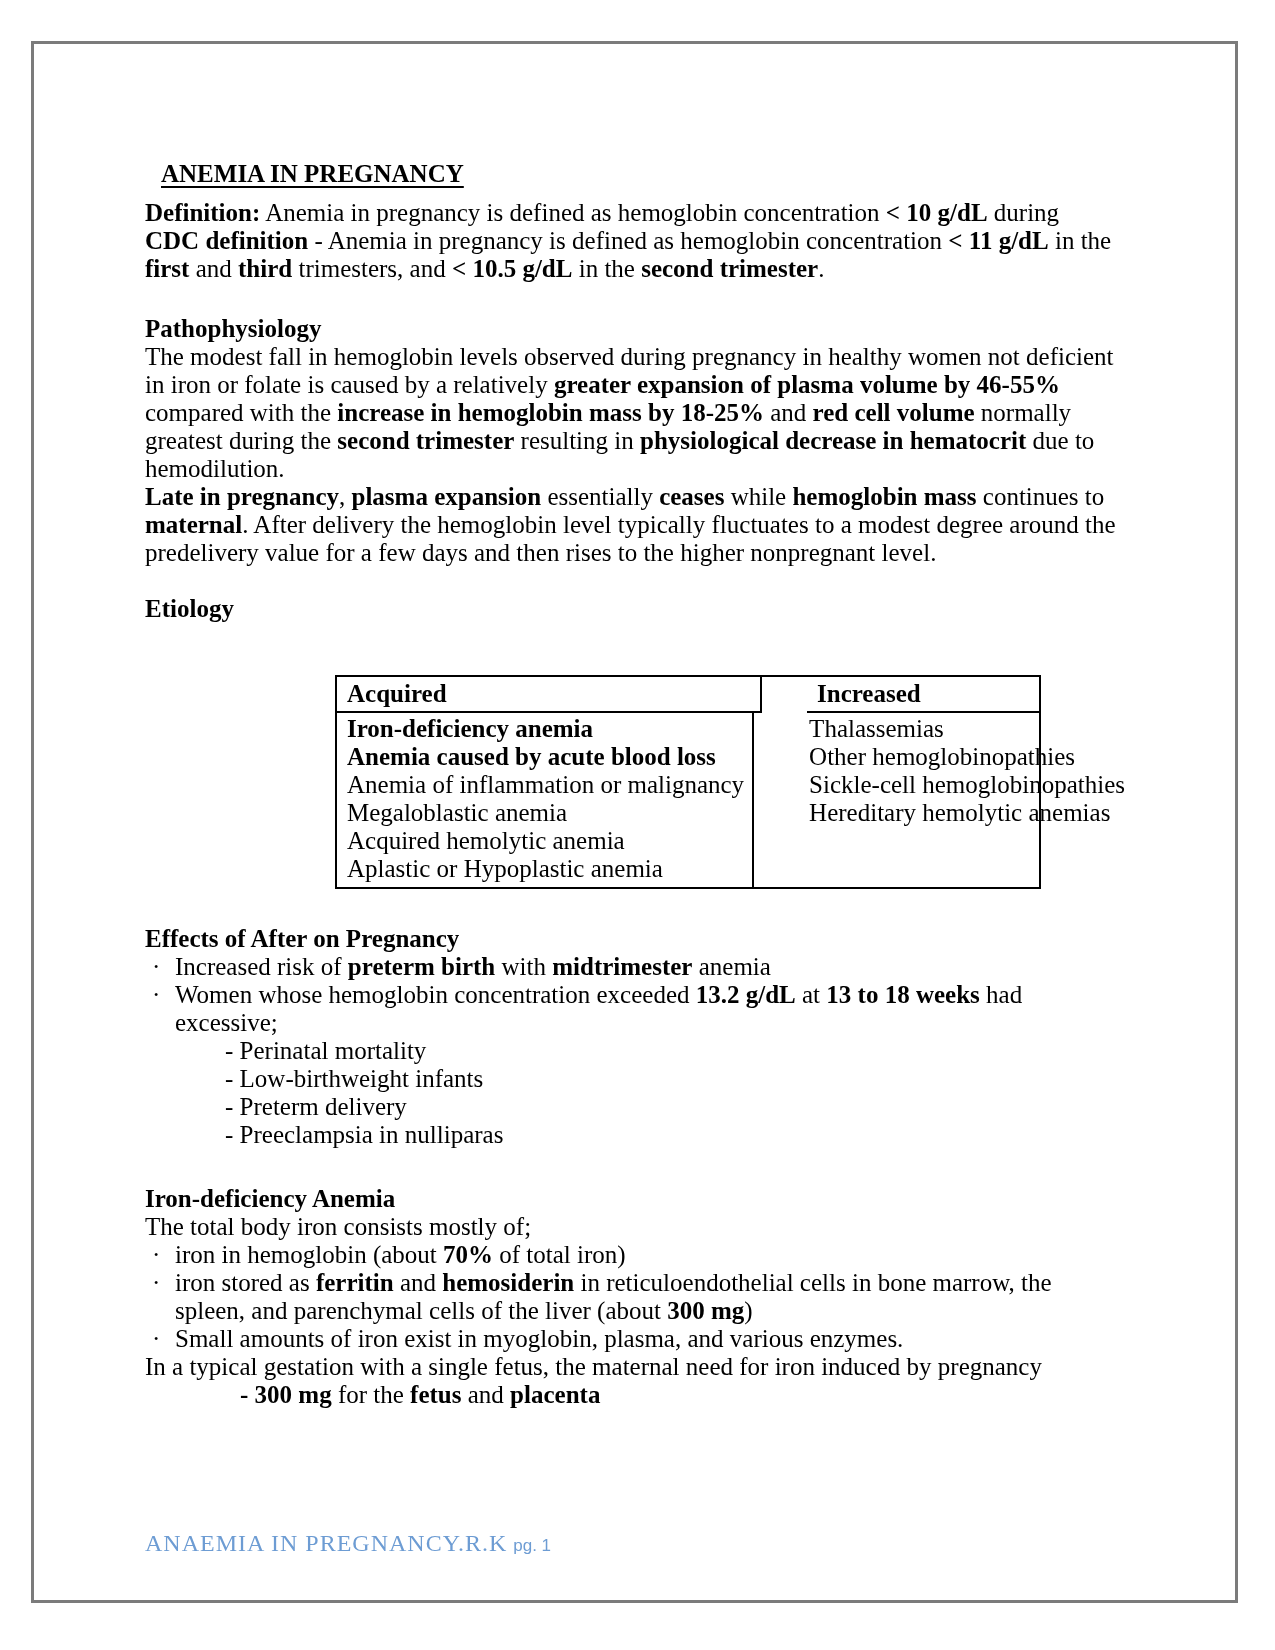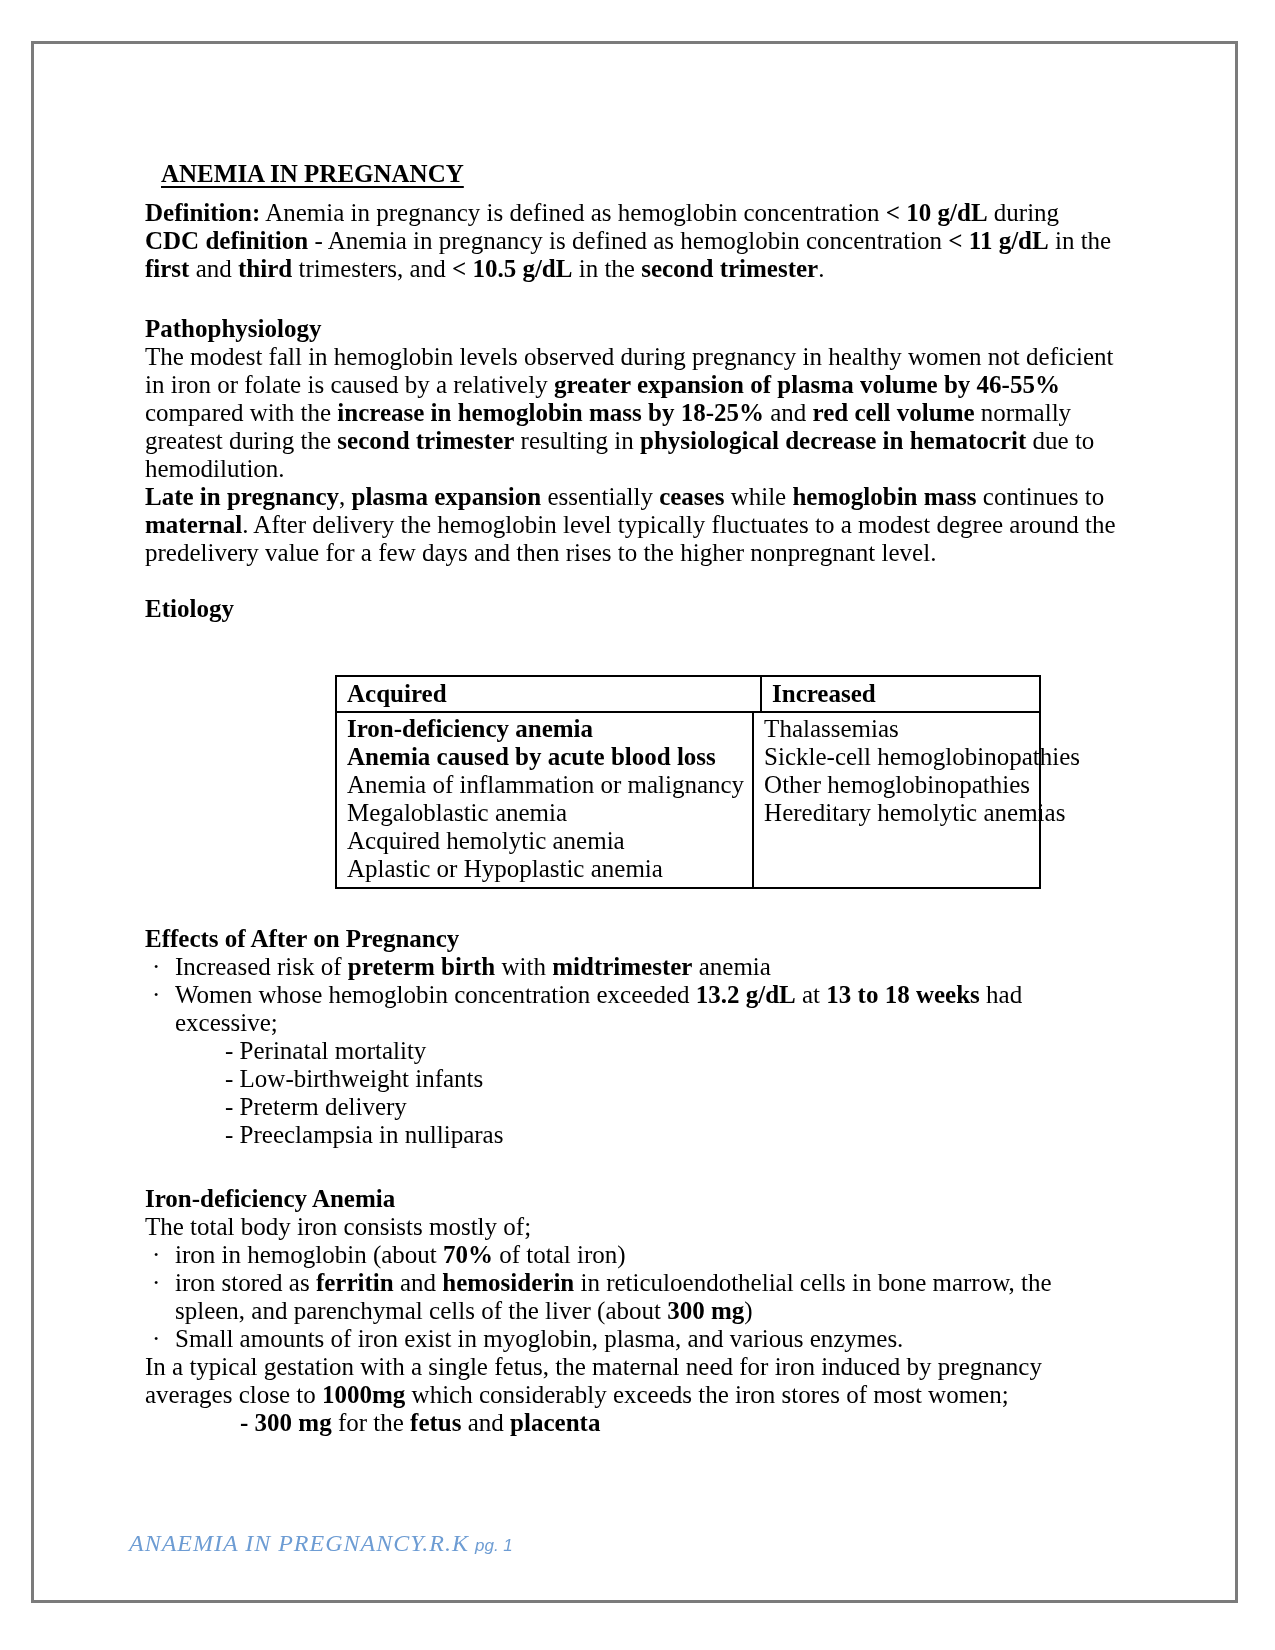--- a/index.html
+++ b/index.html
@@ -40,44 +40,43 @@
   .h-etio{margin-top:28px;}
   .h-effects{margin-top:36px;}
   .h-iron{margin-top:36px;}
   .etiology-table{
     margin-top:52px;
     margin-left:190px;
     width:706px;
     border:2px solid #000000;
     box-sizing:border-box;
   }
-  .t-row{display:flex;}
+  .t-row{display:flex;gap:45px;}
   .t-cell{box-sizing:border-box;padding:2px 8px 4px 10px;}
   .t-cell.left{width:425px;border-right:2px solid #000000;}
   .t-cell.right{flex:1;}
   .t-head .t-cell{font-weight:bold;border-bottom:2px solid #000000;padding-top:3px;padding-bottom:3px;}
   .t-head .t-cell.left{border-bottom:2px solid #000000;}
   .bullet-row{display:flex;}
   .bullet-marker{
     width:30px;
     padding-left:7px;
     box-sizing:border-box;
     font-size:25px;
     flex:none;
   }
   .bullet-body{flex:1;}
   .cont{padding-left:30px;}
   .sub-item{padding-left:80px;}
   .indent-line{padding-left:95px;}
   .footer{
     position:absolute;
-    left:129px;top:1530px;
+    left:145px;top:1530px;
     color:#6d9cd3;
     white-space:nowrap;
-    font-style:italic;
   }
   .footer-title{
     font-size:24px;
     letter-spacing:1px;
     font-family:"Liberation Serif", serif;
   }
   .footer-page{
     font-size:17px;
     font-family:"Liberation Sans", sans-serif;
     margin-left:6px;
@@ -123,22 +122,22 @@
         <div class="t-cell left">
           <div class="line"><b>Iron-deficiency anemia</b></div>
           <div class="line"><b>Anemia caused by acute blood loss</b></div>
           <div class="line"><span>Anemia of inflammation or malignancy</span></div>
           <div class="line"><span>Megaloblastic anemia</span></div>
           <div class="line"><span>Acquired hemolytic anemia</span></div>
           <div class="line"><span>Aplastic or Hypoplastic anemia</span></div>
         </div>
         <div class="t-cell right">
           <div class="line"><span>Thalassemias</span></div>
+          <div class="line"><span>Other hemoglobinopathies</span></div>
           <div class="line"><span>Sickle-cell hemoglobinopathies</span></div>
-          <div class="line"><span>Other hemoglobinopathies</span></div>
           <div class="line"><span>Hereditary hemolytic anemias</span></div>
         </div>
       </div>
     </div>
 
     <div class="heading h-effects line">Effects of After on Pregnancy</div>
 
     <div>
       <div class="bullet-row">
         <span class="bullet-marker">·</span>
@@ -170,21 +169,20 @@
         <div class="bullet-body line"><span>iron stored as </span><b>ferritin</b><span> and </span><b>hemosiderin</b><span> in reticuloendothelial cells in bone marrow, the</span></div>
       </div>
       <div class="cont line"><span>spleen, and parenchymal cells of the liver (about </span><b>300 mg</b><span>)</span></div>
 
       <div class="bullet-row">
         <span class="bullet-marker">·</span>
         <div class="bullet-body line"><span>Small amounts of iron exist in myoglobin, plasma, and various enzymes.</span></div>
       </div>
 
       <div class="line"><span>In a typical gestation with a single fetus, the maternal need for iron induced by pregnancy</span></div>
-      <div class="line"><span>averages close to </span><b>1000mg</b><span> which considerably exceeds the iron stores of most women;</span></div>
       <div class="indent-line line"><b>- 300 mg</b><span> for the </span><b>fetus</b><span> and </span><b>placenta</b></div>
     </div>
 
   </div>
 
   <div class="footer">
     <span class="footer-title">ANAEMIA IN PREGNANCY.R.K</span><span class="footer-page">pg. 1</span>
   </div>
 </div>
 

